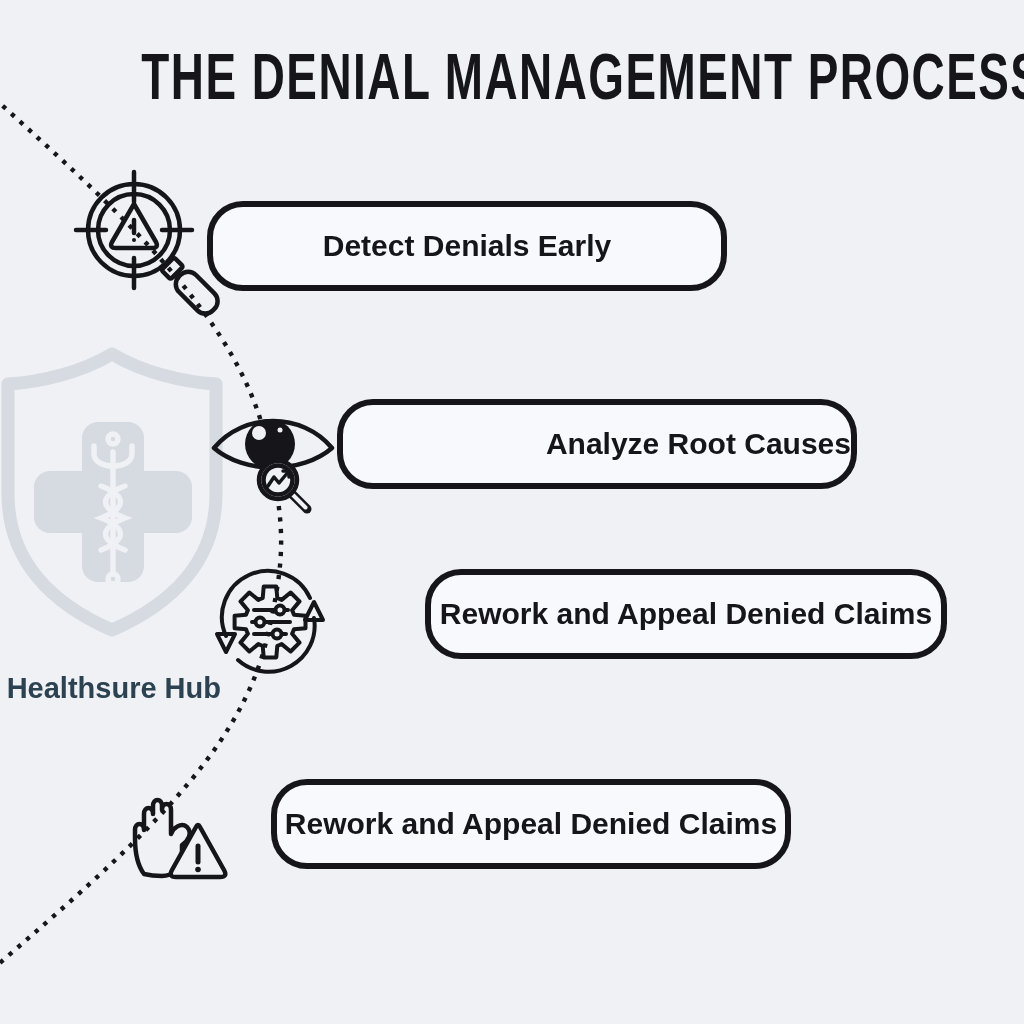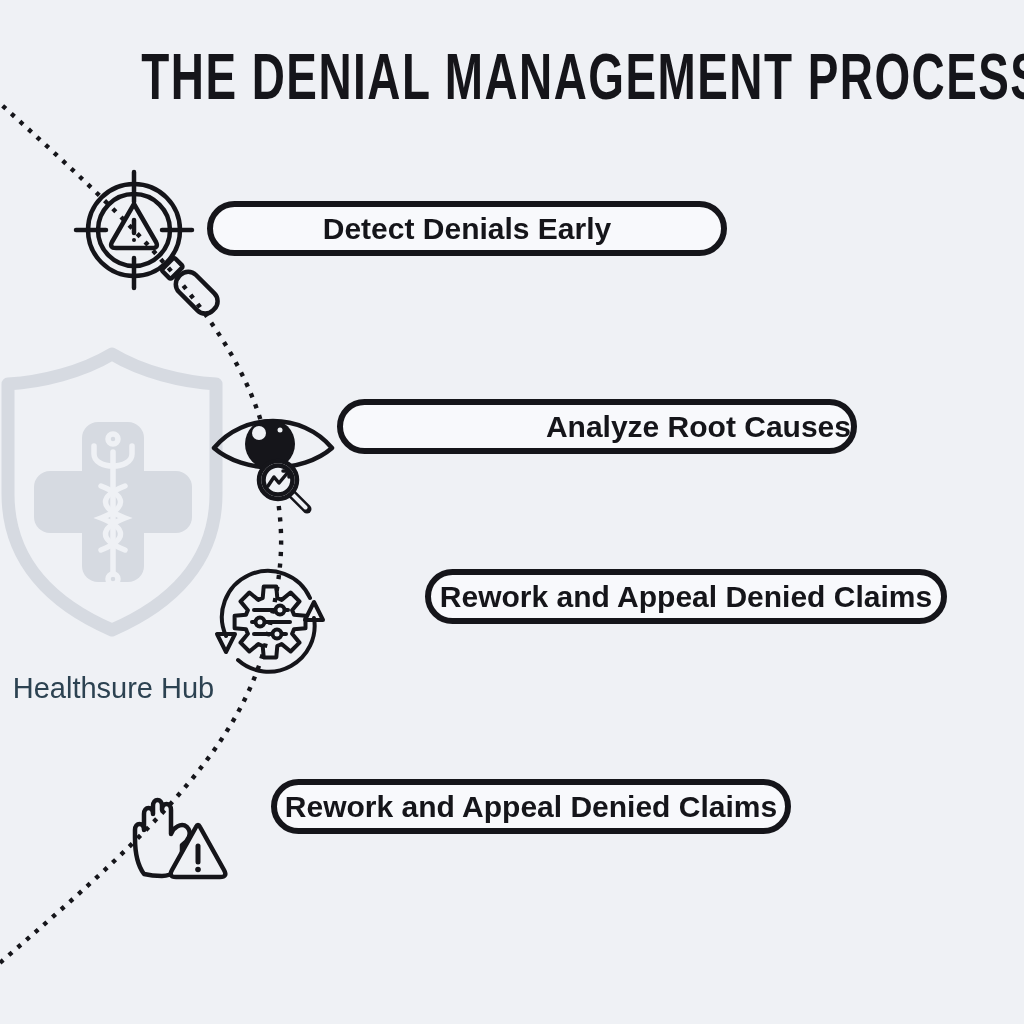--- a/index.html
+++ b/index.html
@@ -41,23 +41,23 @@
     position: absolute;
     left: -10px;
     top: 346px;
     z-index: 1;
   }
   .brand {
     position: absolute;
     left: 6px;
     top: 672px;
     width: 215px;
-    text-align: center;
+    text-align: right;
     font-size: 29px;
-    font-weight: 400;
+    font-weight: 700;
     color: var(--brand, #2c4251);
     z-index: 2;
     white-space: nowrap;
   }
   .curve {
     position: absolute;
     left: 0;
     top: 0;
     z-index: 3;
     pointer-events: none;
@@ -67,21 +67,21 @@
     z-index: 4;
     color: var(--ink, #15151a);
     overflow: visible;
   }
   .icon-detect  { left: 64px;  top: 160px; }
   .icon-analyze { left: 210px; top: 406px; }
   .icon-rework  { left: 210px; top: 560px; }
   .icon-prevent { left: 120px; top: 772px; }
   .pill {
     position: absolute;
-    height: 55px;
+    height: 90px;
     width: 520px;
     box-sizing: border-box;
     border: 6px solid var(--ink, #15151a);
     border-radius: 36px;
     background: var(--pill-fill, #f8f9fc);
     display: flex;
     align-items: center;
     justify-content: center;
     z-index: 4;
   }

